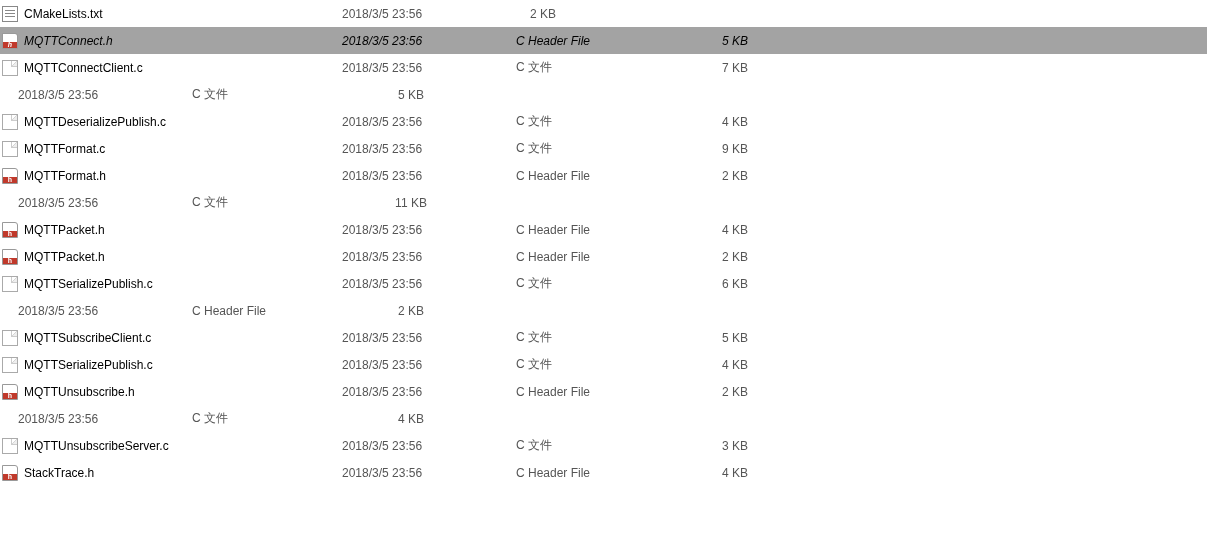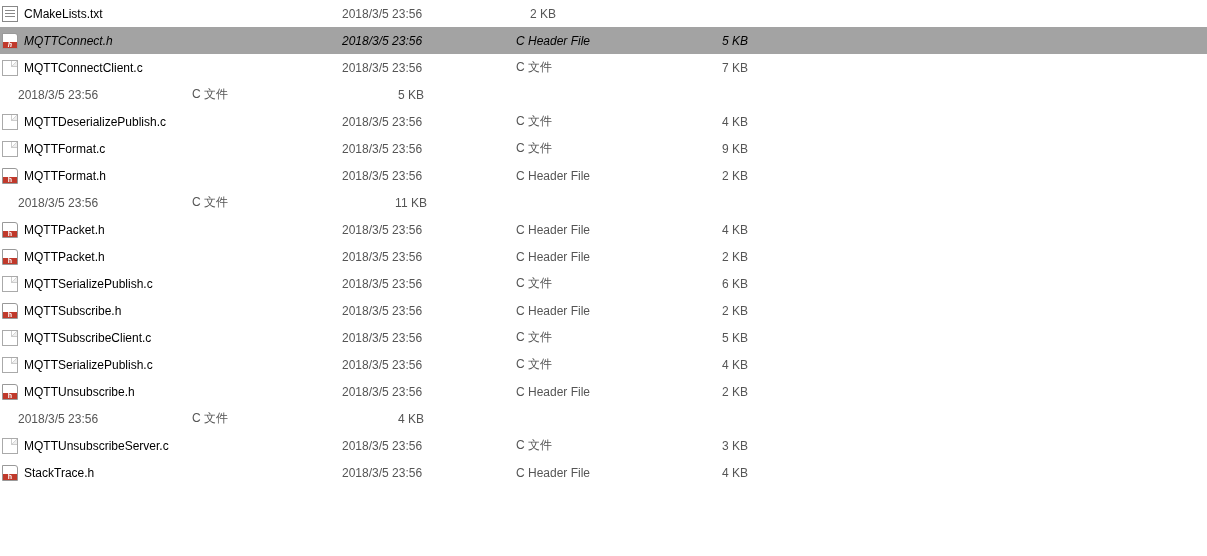--- a/index.html
+++ b/index.html
@@ -199,24 +199,20 @@
     <div class="file-row">
       <div class="col-name">
         <span class="icon icon-c"></span>
         <span class="filename">MQTTSerializePublish.c</span>
       </div>
       <div class="col-date">2018/3/5 23:56</div>
       <div class="col-type">C 文件</div>
       <div class="col-size">6 KB</div>
     </div>
     <div class="file-row">
-      <div class="col-name">
-        <span class="icon icon-h"></span>
-        <span class="filename">MQTTSubscribe.h</span>
-      </div>
       <div class="col-date">2018/3/5 23:56</div>
       <div class="col-type">C Header File</div>
       <div class="col-size">2 KB</div>
     </div>
     <div class="file-row">
       <div class="col-name">
         <span class="icon icon-c"></span>
         <span class="filename">MQTTSubscribeClient.c</span>
       </div>
       <div class="col-date">2018/3/5 23:56</div>

